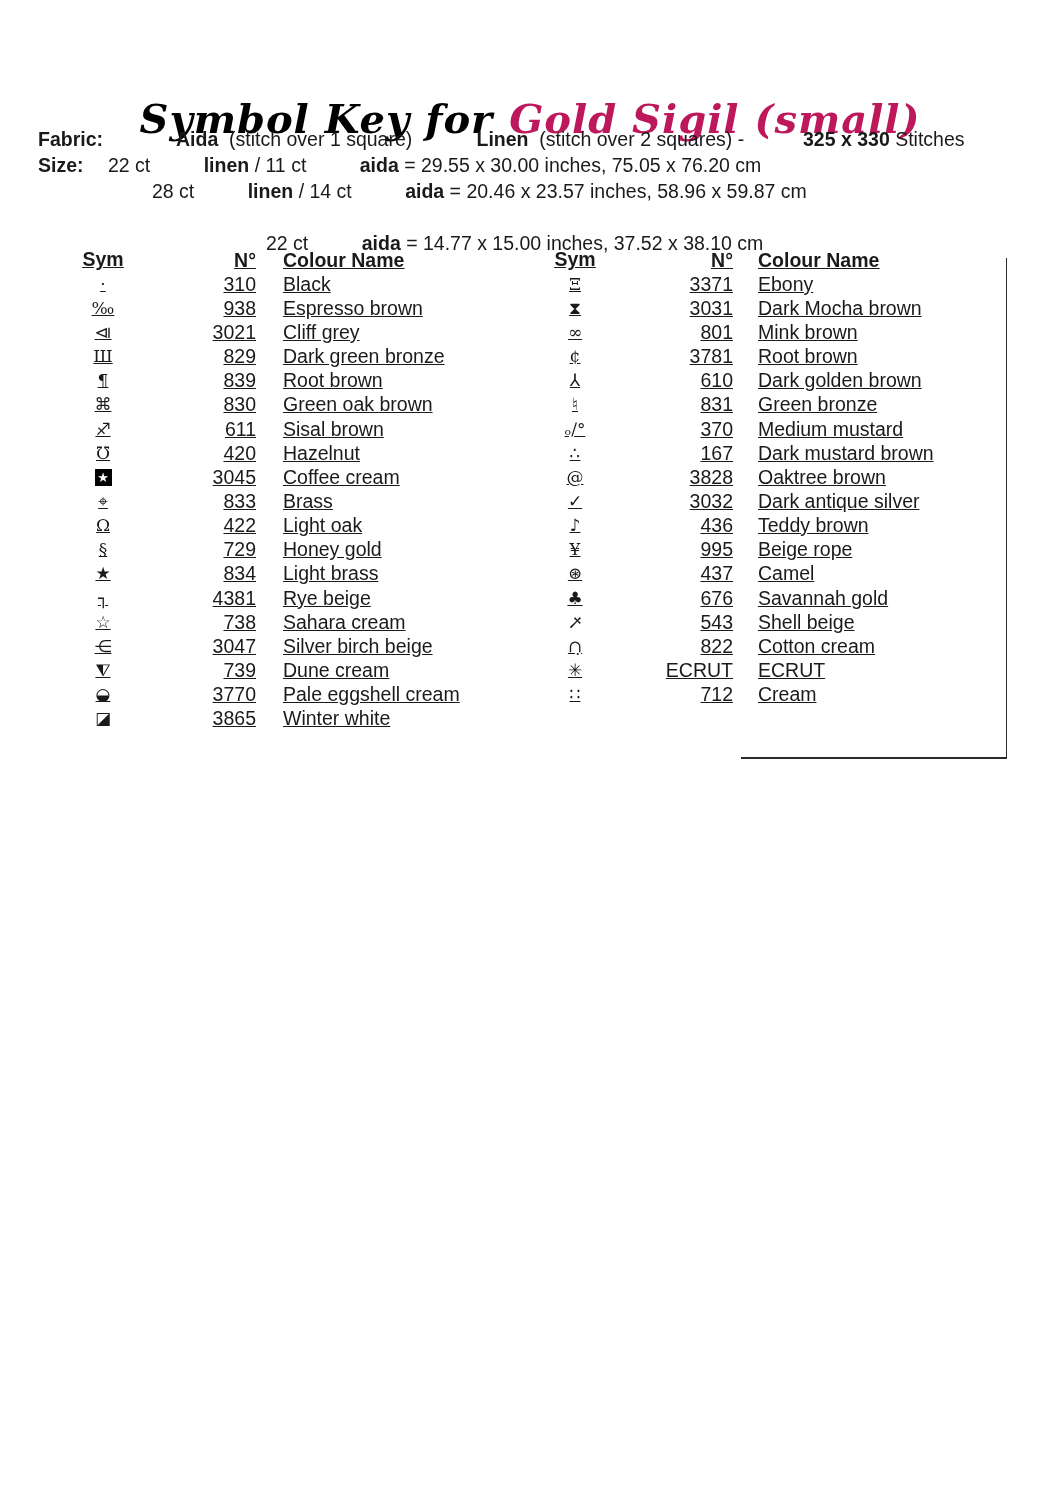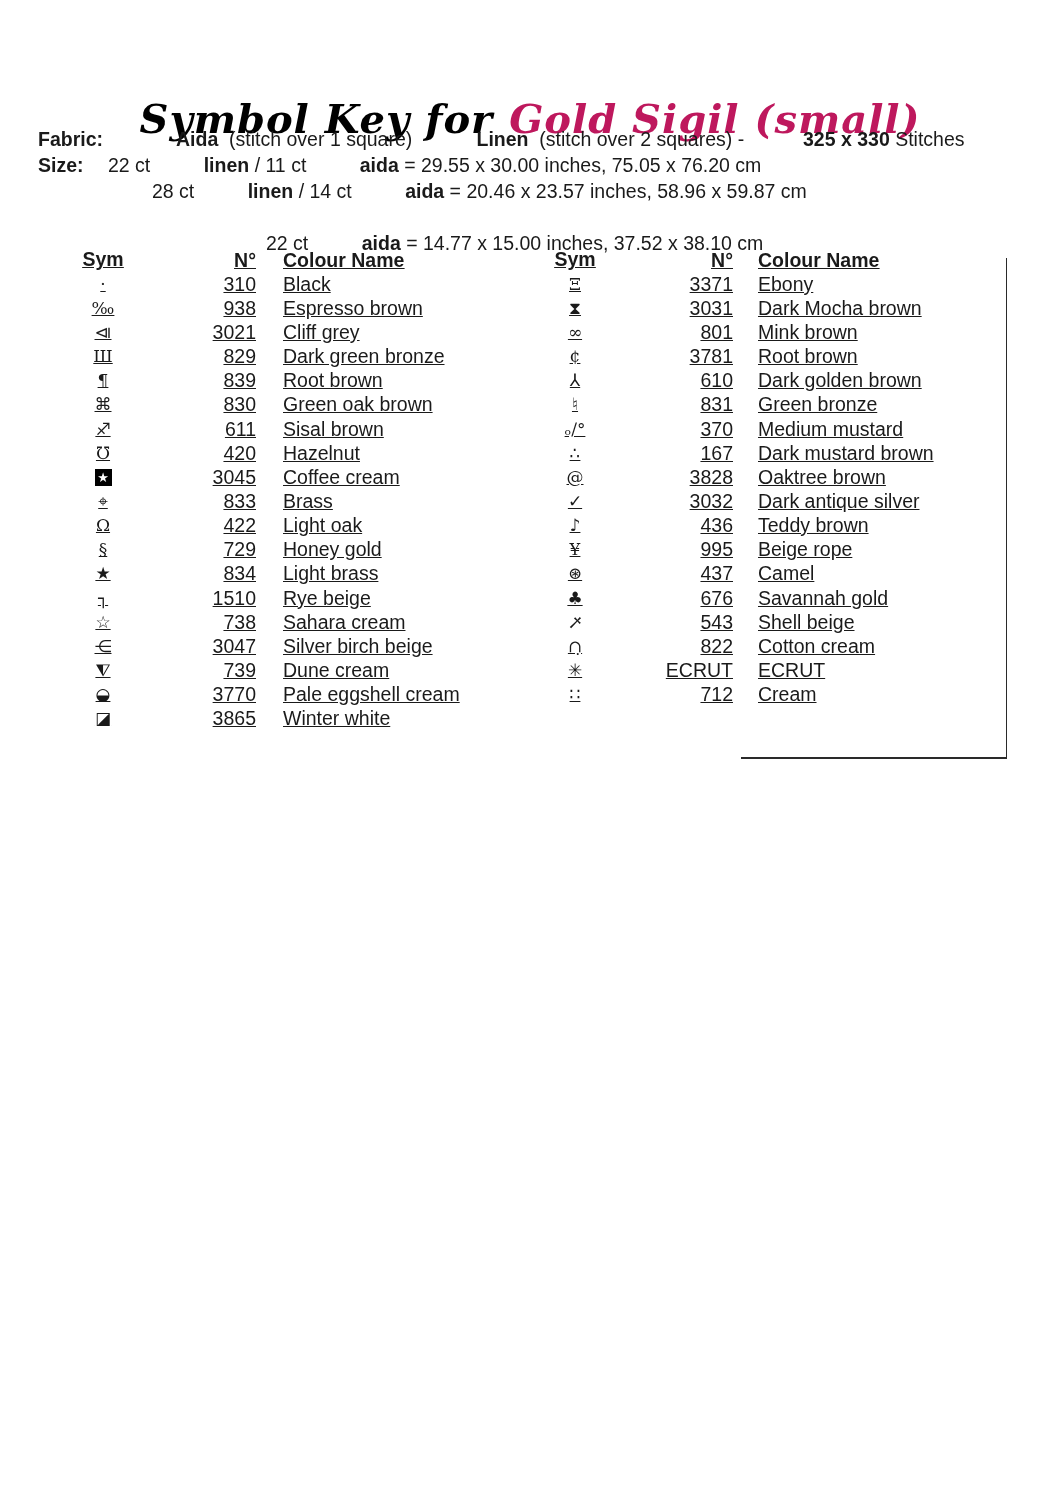--- a/index.html
+++ b/index.html
@@ -130,21 +130,21 @@
         <span class="tnum">729</span>
         <span class="tname">Honey gold</span>
       </div>
       <div class="trow">
         <span class="tsym">★</span>
         <span class="tnum">834</span>
         <span class="tname">Light brass</span>
       </div>
       <div class="trow">
         <span class="tsym">┐</span>
-        <span class="tnum">1510</span>
+        <span class="tnum">4381</span>
         <span class="tname">Rye beige</span>
       </div>
       <div class="trow">
         <span class="tsym">☆</span>
         <span class="tnum">738</span>
         <span class="tname">Sahara cream</span>
       </div>
       <div class="trow">
         <span class="tsym">⋲</span>
         <span class="tnum">3047</span>

